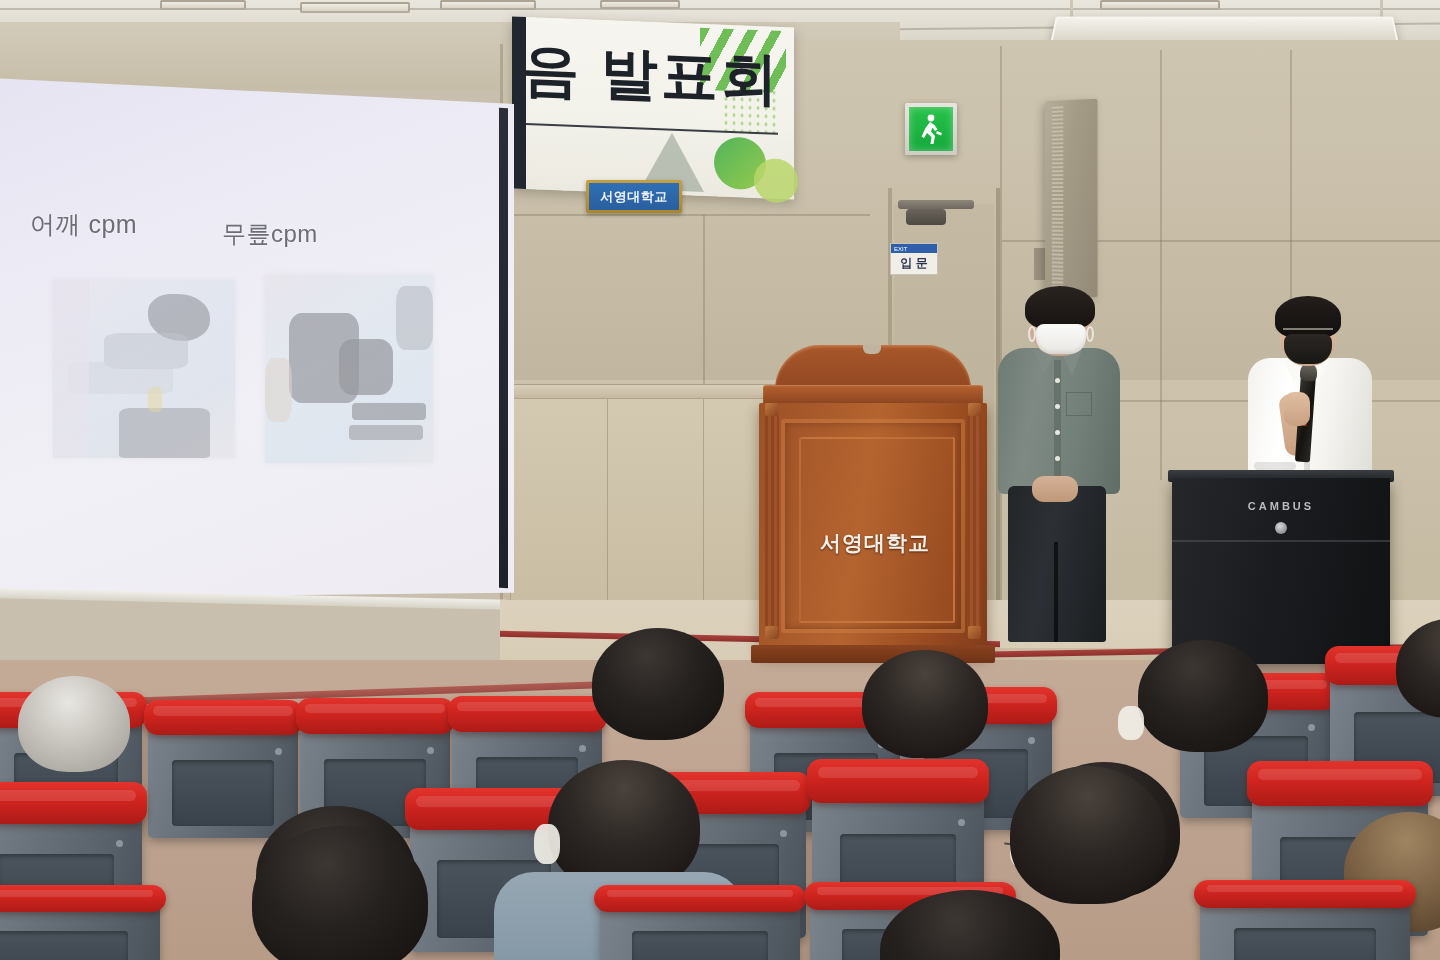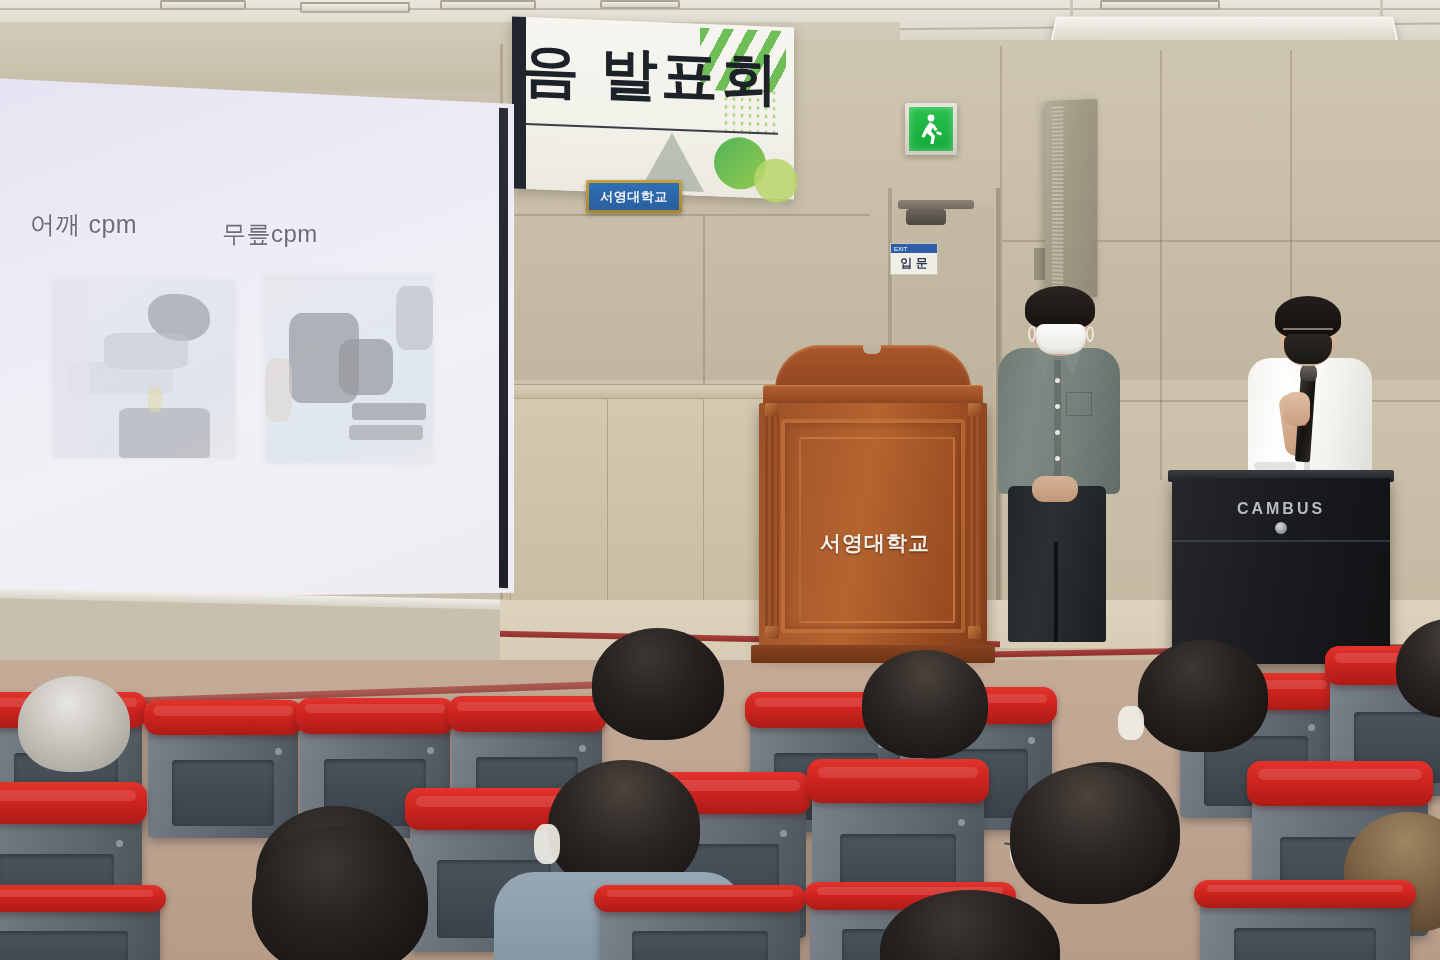--- a/index.html
+++ b/index.html
@@ -433,21 +433,21 @@
   }
 
   
   .av-rack {
     position:absolute; left:1172px; top:478px; width:218px; height:186px;
     background:linear-gradient(100deg,#25272a 0%,#1a1c1f 45%,#101214 100%);
     border-radius:2px; box-shadow:0 6px 14px rgba(25,22,18,.45);
   }
   .av-rack-brand {
     position:absolute; left:0; top:22px; width:218px; text-align:center;
-    color:#b9bcc0; font-size:16px; font-weight:700; letter-spacing:3px;
+    color:#b9bcc0; font-size:11px; font-weight:700; letter-spacing:3px;
   }
   .av-rack-lock {
     position:absolute; left:103px; top:44px; width:12px; height:12px;
     background:radial-gradient(circle at 40% 35%,#d8dade,#6e7276);
     border-radius:50%;
   }
   .av-rack-seam {
     position:absolute; left:0; top:62px; width:218px; height:2px;
     background:rgba(90,95,100,.45);
   }

